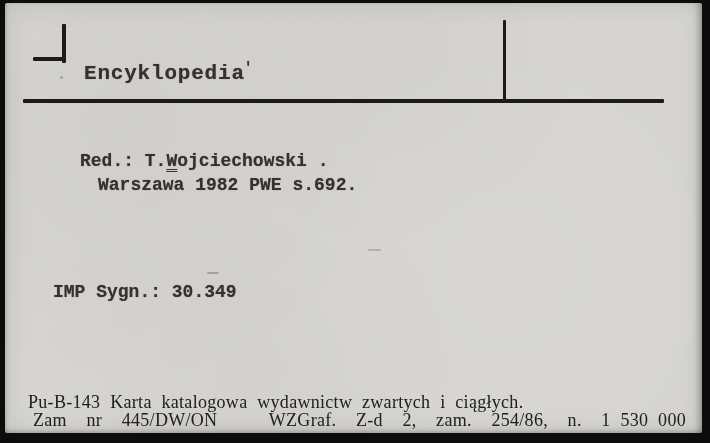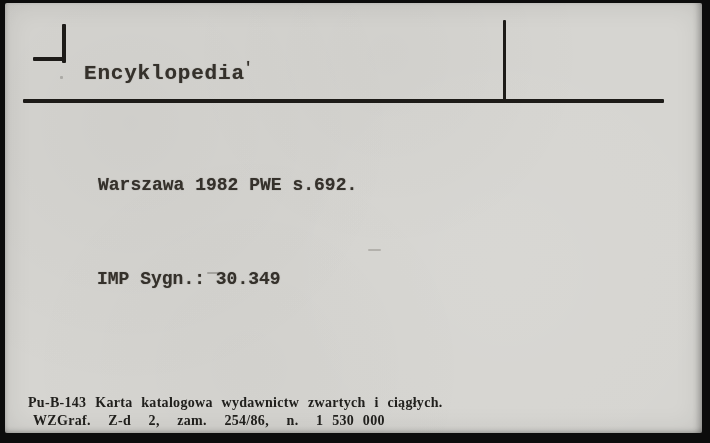--- a/index.html
+++ b/index.html
@@ -62,22 +62,22 @@
     text-decoration-style: double;
     text-decoration-thickness: 1px;
     text-underline-offset: 3px;
   }
   
   .ink-bar { background: #1d1b18; border-radius: 1px; }
 
   
   .printed {
     font-family: "Liberation Serif", "DejaVu Serif", serif;
-    font-weight: bold;
-    font-size: 14px;
+    font-weight: normal;
+    font-size: 18px;
     line-height: 17px;
     color: #21201d;
     letter-spacing: 0.3px;
     word-spacing: 5px;
     white-space: pre;
   }
   .footer-row {
     left: 28px;
     right: 16px;
     display: flex;
@@ -100,29 +100,31 @@
     <div class="abs stray" style="left:55px; top:73px; width:3px; height:3px; opacity:.5;"></div>
 
     <div class="abs heading-typed" style="left:79px; top:59px;">Encyklopedia</div>
     <div class="abs typed" style="left:239px; top:54px; font-size:14px;">'</div>
 
     <div class="abs ink-bar" style="left:498px; top:17px; width:3px; height:80px;"></div>
 
     <div class="abs ink-bar" style="left:18px; top:96px; width:641px; height:4px;"></div>
 
 
+    <div class="abs typed" style="left:75px; top:147px;"><span>Red.: T.</span><span class="underline-double">W</span><span>ojciechowski .</span></div>
 
     <div class="abs typed" style="left:93px; top:171px;">Warszawa 1982 PWE s.692.</div>
 
     <div class="abs stray" style="left:363px; top:246px; width:13px; height:2px; opacity:.45;"></div>
 
     <div class="abs stray" style="left:202px; top:269px; width:12px; height:2px; opacity:.6;"></div>
 
-    <div class="abs typed" style="left:48px; top:265px;margin-left:44px;">IMP Sygn.: 30.349</div>
+    <div class="abs typed" style="left:48px; top:278px;">IMP Sygn.: 30.349</div>
 
     <div class="abs printed" style="left:23px; top:391px;"><span>Pu-B-143</span><span> Karta katalogowa wydawnictw zwartych i ciągłych.</span></div>
 
     <div class="abs printed footer-row" style="top:409px;">
+      <span>Zam  nr  445/DW/ON</span>
       <span>WZGraf.  Z-d  2,  zam.  254/86,  n.  1 530 000</span>
     </div>
 
   </div>
 </div>
 
 </body></html>

